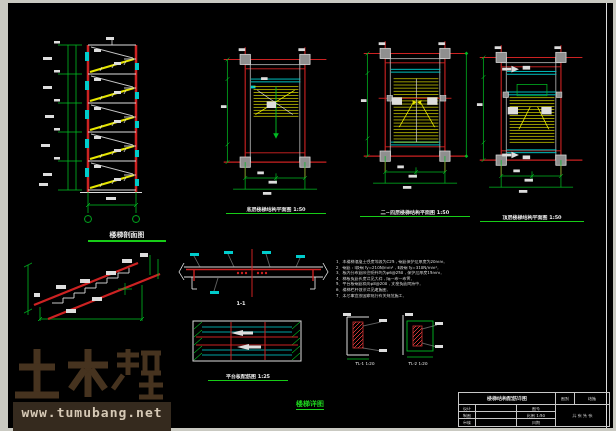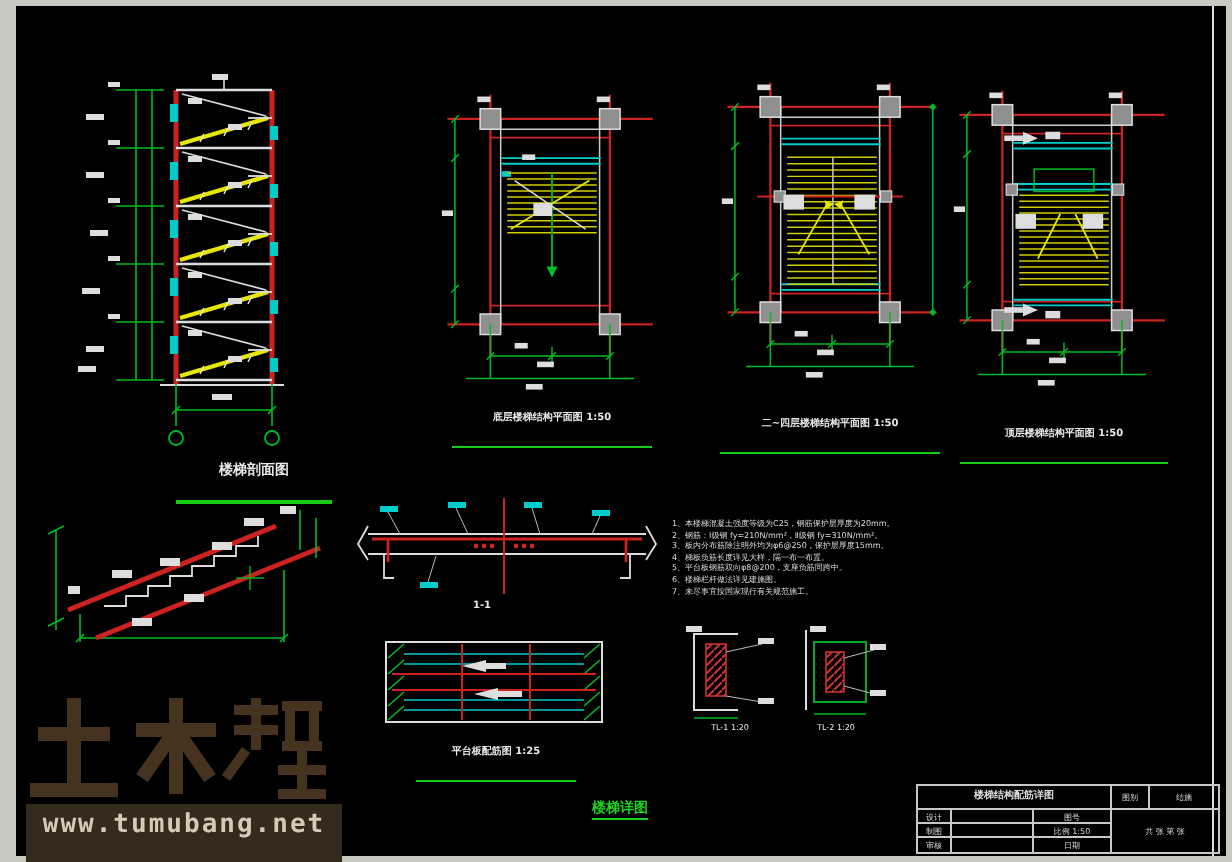--- a/index.html
+++ b/index.html
@@ -1,21 +1,21 @@
 <!DOCTYPE html>
 <html><head>
 <meta charset="utf-8">
 <style>
   html,body{margin:0;padding:0;background:#555;}
   #shot{position:relative;width:616px;height:431px;background:#c9c9c1;overflow:hidden;
         font-family:"DejaVu Sans",sans-serif;}
   #canvas{position:absolute;left:8px;top:3px;width:605px;height:425px;background:#000;}
   .abs{position:absolute;}
   .dtitle{color:#e8e8e8;font-weight:bold;text-align:center;
-          border-bottom:2px solid #17cc17;padding-bottom:11px;white-space:nowrap;overflow:hidden;}
+          border-bottom:2px solid #17cc17;padding-bottom:1px;white-space:nowrap;overflow:hidden;}
   .t7{font-size:7px;line-height:8px;}
   .t5{font-size:5px;line-height:6px;border-bottom-width:1px;}
   .note-line{color:#dcdcdc;font-size:4px;line-height:5.6px;white-space:nowrap;overflow:hidden;}
   .tb-cell{position:absolute;border:1px solid #c8c8c8;color:#ddd;font-size:4px;line-height:5px;
            display:flex;align-items:center;justify-content:center;overflow:hidden;box-sizing:border-box;}
   #wm-bar{background:#352a1e;color:#d6c9b6;font-family:"DejaVu Sans Mono",monospace;
           font-weight:bold;font-size:13px;line-height:21px;text-align:center;letter-spacing:1px;}
   #stamp{color:#1ed41e;font-weight:bold;font-size:7px;border-bottom:1px solid #1ed41e;
          white-space:nowrap;}
   .hiddentext{position:absolute;opacity:0;pointer-events:none;}

